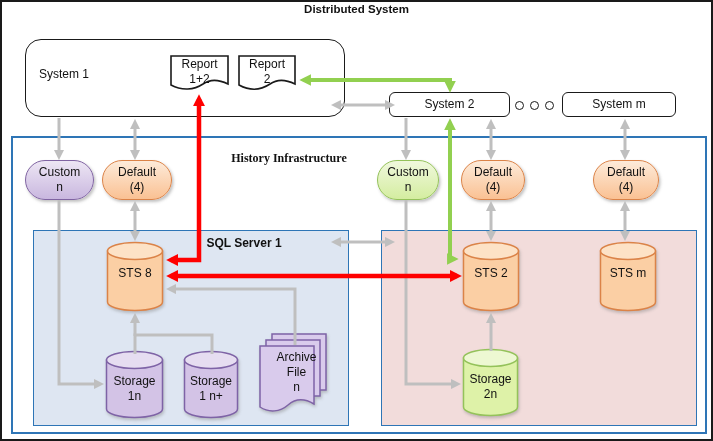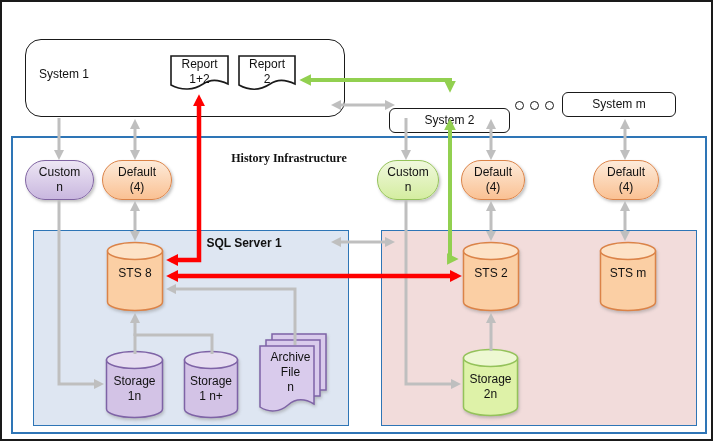--- a/index.html
+++ b/index.html
@@ -32,20 +32,21 @@
   .adapter.green {background:linear-gradient(#F0F8DD,#D4EDA0);border:1.5px solid #94C25A;}
 
   svg.shape{position:absolute;overflow:visible;filter:drop-shadow(1.5px 2px 1.5px rgba(130,130,130,.45));}
   svg.arrows{position:absolute;left:0;top:0;pointer-events:none;}
 </style>
 </head>
 <body>
 
 <div class="canvas">
 
+  <div class="abs lbl bold" style="left:0;right:0;top:6;font-size:11.5px;">Distributed System</div>
 
   <div class="abs frame" style="left:9px;top:134px;width:696px;height:298px;"></div>
   <div class="abs lbl bold" style="left:207px;top:149px;width:160px;font-family:Liberation Serif, serif;">History Infrastructure</div>
 
   <div class="abs sqlframe" style="left:31px;top:228px;width:316px;height:196px;background:#DEE6F2;"></div>
   <div class="abs lbl" style="left:182px;top:234px;width:120px;font-weight:600;">SQL Server 1</div>
 
   <div class="abs sqlframe" style="left:379px;top:228px;width:316px;height:196px;background:#F2DCDB;"></div>
 
   <div class="abs sys-big" style="left:23px;top:37px;width:320px;height:78px;"></div>
@@ -56,21 +57,21 @@
   </svg>
   <div class="abs lbl" style="left:168px;top:55px;width:59px;">Report
 1+2</div>
 
   <svg class="shape" style="left:236px;top:53px;filter:none;" width="58" height="40" viewBox="0 0 58 40">
     <path d="M1,1 H57 V29 C47,24 39,24 32,29 C23,35 12,36 1,30 Z" fill="#fff" stroke="#1a1a1a" stroke-width="1.6"></path>
   </svg>
   <div class="abs lbl" style="left:236px;top:55px;width:58px;">Report
 2</div>
 
-  <div class="abs sys-small flexc lbl" style="left:387px;top:90px;width:121px;height:25px;margin-top:16px;">System 2</div>
+  <div class="abs sys-small flexc lbl" style="left:387px;top:90px;width:121px;height:25px;">System 2</div>
   <div class="abs dot" style="left:513px;top:99px;"></div>
   <div class="abs dot" style="left:528px;top:99px;"></div>
   <div class="abs dot" style="left:543px;top:99px;"></div>
   <div class="abs sys-small flexc lbl" style="left:560px;top:90px;width:114px;height:25px;">System m</div>
 
   <div class="abs adapter purple lbl" style="left:23px;top:158px;width:69px;height:40px;">Custom
 n</div>
   <div class="abs adapter orange lbl" style="left:100px;top:158px;width:70px;height:40px;">Default
 (4)</div>
   <div class="abs adapter green lbl" style="left:375px;top:158px;width:62px;height:40px;">Custom
@@ -117,21 +118,21 @@
     <ellipse cx="28.5" cy="10" rx="27" ry="8.5" fill="#EDF8D2" stroke="#94C25A" stroke-width="1.5"></ellipse>
   </svg>
   <div class="abs lbl" style="left:460px;top:370px;width:57px;">Storage
 2n</div>
 
   <svg class="shape" style="left:257px;top:331px;" width="68" height="84" viewBox="0 0 68 84">
     <path d="M13,1 H67 V57 H13 Z" fill="#D9CBEC" stroke="#7E63A6" stroke-width="1.5"></path>
     <path d="M7,7 H61 V63 H7 Z" fill="#D9CBEC" stroke="#7E63A6" stroke-width="1.5"></path>
     <path d="M1,13 H55 V71 C45,65 36,66 29,72 C21,79 10,80 1,74 Z" fill="#D9CBEC" stroke="#7E63A6" stroke-width="1.5"></path>
   </svg>
-  <div class="abs lbl" style="left:251px;top:348px;width:75px;">Archive
+  <div class="abs lbl" style="left:257px;top:348px;width:75px;">Archive
 File
 n</div>
 
   <svg class="arrows" width="713" height="441" viewBox="0 0 713 441">
     <defs>
       <marker id="ag" viewBox="0 0 10 10" refX="6" refY="5" markerWidth="3.4" markerHeight="3.4" orient="auto-start-reverse">
         <path d="M0,0 L10,5 L0,10 Z" fill="#BFBFBF"></path>
       </marker>
       <marker id="ar" viewBox="0 0 10 10" refX="6" refY="5" markerWidth="2.7" markerHeight="2.7" orient="auto-start-reverse">
         <path d="M0,0 L10,5 L0,10 Z" fill="#FF0000"></path>

